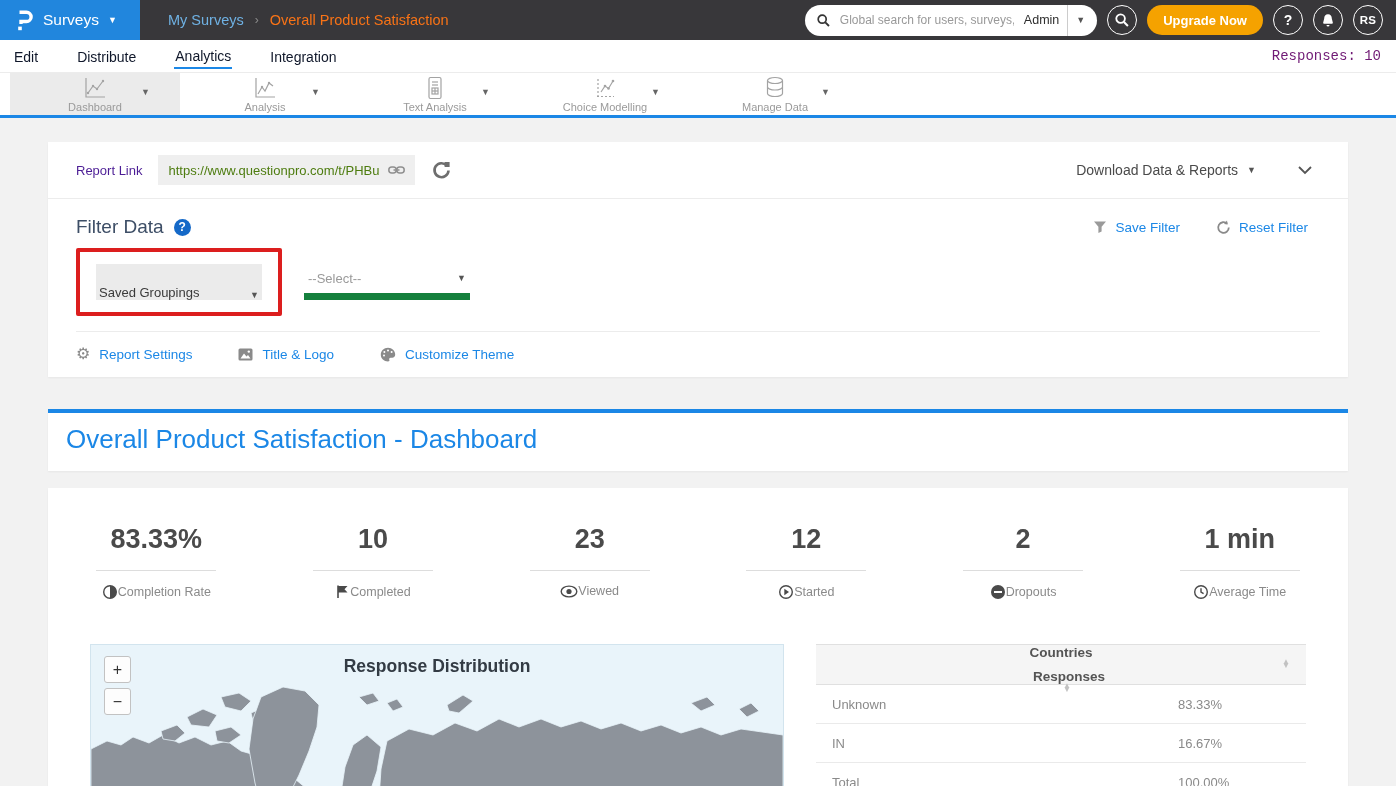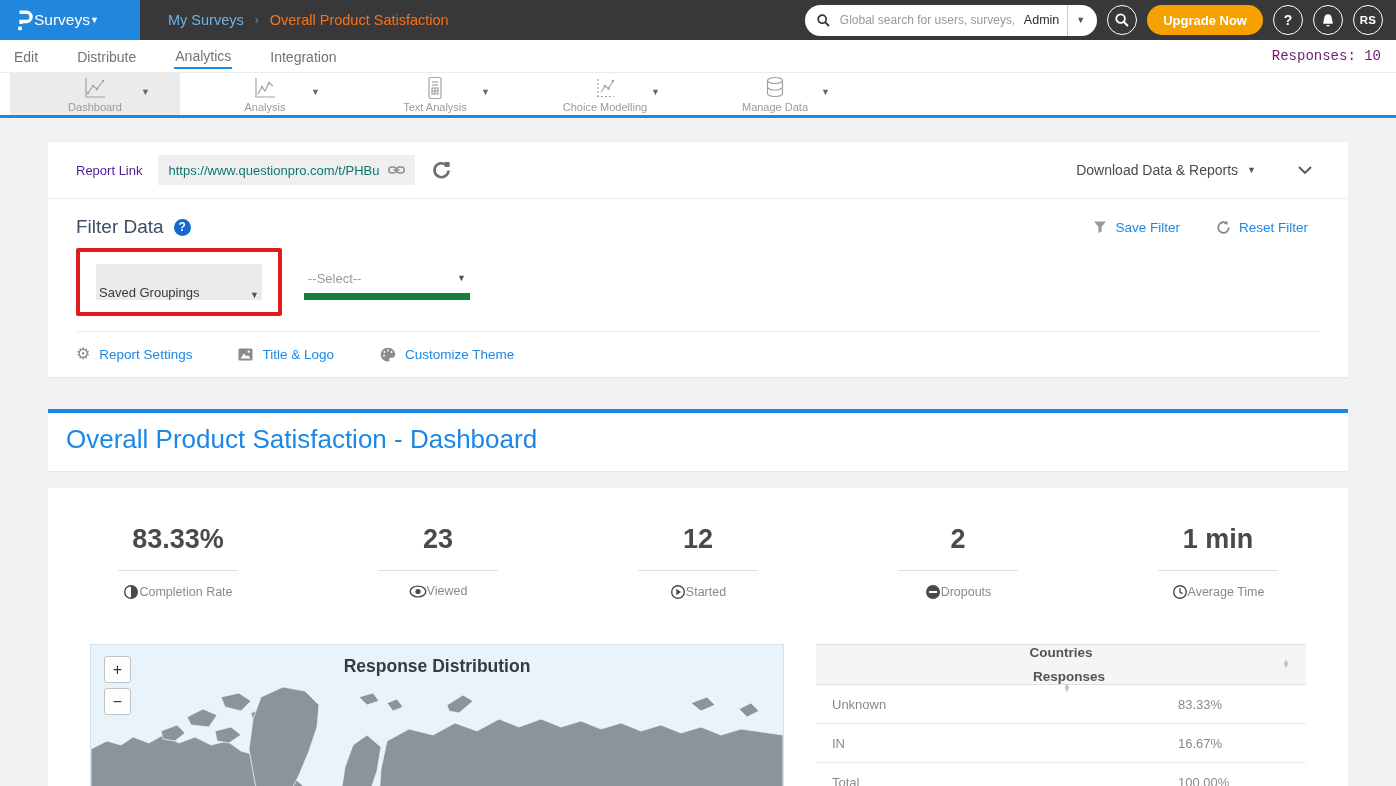--- a/index.html
+++ b/index.html
@@ -4,56 +4,56 @@
 <style>
   * { box-sizing: border-box; }
   html,body { margin:0; padding:0; }
   body {
     width:1396px; height:786px; overflow:hidden;
     font-family:"Liberation Sans", sans-serif;
     background:#f2f2f2; color:#333;
   }
   
   .topbar { height:40px; background:#38373a; display:flex; align-items:center; }
-  .logo-block { width:140px; height:40px; background:#2186dd; display:flex; align-items:center; padding-left:15px; cursor:pointer; flex:0 0 auto; }
+  .logo-block { width:140px; height:40px; background:#2186dd; display:flex; align-items:center; gap:9px; padding-left:15px; cursor:pointer; flex:0 0 auto; }
   .logo-block .product { color:#fff; font-size:15.5px; }
   .caret { font-size:9px; color:#fff; line-height:1; }
   .caret.dark { color:#555; }
   .breadcrumb { margin-left:28px; font-size:14.5px; display:flex; gap:11px; align-items:center; }
   .bc-link { color:#6fb1e3; cursor:pointer; }
   .bc-sep { color:#8a8a8a; font-size:12px; }
   .bc-current { color:#f97316; }
   .top-right { margin-left:auto; display:flex; align-items:center; gap:10px; padding-right:13px; }
   .search-pill { background:#fff; height:31px; border-radius:16px; display:flex; align-items:center; padding:0 12px 0 12px; gap:8px; }
   .search-pill input { border:none; outline:none; font-size:12px; width:178px; color:#333; font-family:inherit; background:transparent; }
   .search-pill input::placeholder { color:#999; }
   .admin { font-size:12.5px; color:#2e2e2e; }
   .pill-divider { width:1px; height:31px; background:#ccc; }
   .circle-btn { width:30px; height:30px; border-radius:50%; border:1.7px solid #fff; display:flex; align-items:center; justify-content:center; color:#fff; cursor:pointer; flex:0 0 auto; }
   .help-q { font-size:14px; font-weight:bold; color:#fff; }
   .upgrade { height:30px; border-radius:15px; background:#f5a200; color:#fff; font-weight:bold; font-size:13px; display:flex; align-items:center; padding:0 16px; cursor:pointer; }
   .avatar-txt { font-size:11.5px; font-weight:bold; letter-spacing:.3px; }
   
   .subnav { height:33px; background:#fff; display:flex; align-items:center; padding:0 13px; border-bottom:1px solid #ececec; }
-  .subnav-item { color:#737373; font-size:14px; margin-right:37px; padding:5px 1px 3px; cursor:pointer; }
+  .subnav-item { color:#0f172a; font-size:14px; margin-right:37px; padding:5px 1px 3px; cursor:pointer; }
   .subnav-item.active { border-bottom:2px solid #1b87e6; }
   .responses { margin-left:auto; color:#701a75; font-size:14px; padding-right:2px;font-family:Liberation Mono, monospace; }
   
   .tabstrip { height:45px; background:#fff; border-bottom:3px solid #1b87e6; display:flex; padding-left:10px; }
   .tab { width:170px; display:flex; flex-direction:column; align-items:center; justify-content:center; position:relative; cursor:pointer; }
   .tab.active { background:#ebebeb; }
   .tab-label { font-size:11px; color:#9a9a9a; margin-top:0px; }
   .tab-caret { position:absolute; right:30px; top:14px; color:#666; font-size:9px; }
   
   .content { padding:24px 48px 0; }
   .panel { background:#fff; box-shadow:0 1px 2px rgba(0,0,0,.05); }
   .report-row { display:flex; align-items:center; height:57px; padding:0 28px; border-bottom:1px solid #ececec; }
   .report-label { font-size:13px; color:#4c1d95; }
   .url-group { margin-left:16px; background:#efefef; height:30px; display:flex; align-items:center; padding:0 10px; gap:9px; cursor:pointer; }
-  .url-text { font-size:13px; color:#0f766e; max-width:240px; white-space:nowrap; overflow:hidden; }
+  .url-text { font-size:13px; color:#4d7c0f; max-width:240px; white-space:nowrap; overflow:hidden; }
   .qr-btn { margin-left:17px; cursor:pointer; display:flex; }
   .download-group { margin-left:auto; display:flex; align-items:center; gap:9px; color:#4a4a4a; font-size:14px; cursor:pointer; }
   .panel-chevron { margin-left:42px; margin-right:8px; cursor:pointer; display:flex; }
   .filter-section { padding:17px 28px 0; }
   .filter-head { display:flex; align-items:center; }
   .filter-title { font-size:19px; color:#3d4e66; }
   .help-circle { width:17px; height:17px; border-radius:50%; background:#1569c8; color:#fff; font-size:12px; font-weight:bold; display:flex; align-items:center; justify-content:center; margin-left:10px; cursor:pointer; }
   .filter-actions { margin-left:auto; display:flex; gap:36px; padding-right:12px; }
   .action { display:flex; align-items:center; gap:8px; font-size:13.5px; color:#1b87e6; cursor:pointer; }
   .controls-row { display:flex; align-items:center; margin-top:10px; }
@@ -340,20 +340,33 @@
           <span style="display:flex;">
             <svg width="16" height="16" viewBox="0 0 16 16">
                 <circle cx="8" cy="8" r="6.3" fill="none" stroke="#4a4a4a" stroke-width="1.4"></circle>
                 <path d="M8 1.7 A6.3 6.3 0 0 1 8 14.3 Z" fill="#4a4a4a"></path>
               </svg>
           </span>
           <span>Completion Rate</span>
         </div>
       </div>
 
+      <div class="stat">
+        <div class="stat-value">10</div>
+        <div class="stat-div"></div>
+        <div class="stat-label">
+          <span style="display:flex;">
+            <svg width="15" height="15" viewBox="0 0 15 15">
+                <path d="M3 1.5 V14" stroke="#4a4a4a" stroke-width="1.6"></path>
+                <path d="M3 2 h9.5 l-3 3.2 3 3.2 H3 Z" fill="#4a4a4a"></path>
+              </svg>
+          </span>
+          <span>Completed</span>
+        </div>
+      </div>
 
       <div class="stat">
         <div class="stat-value">23</div>
         <div class="stat-div"></div>
         <div class="stat-label">
           <span style="display:flex;">
             <svg width="18" height="13" viewBox="0 0 18 13">
                 <ellipse cx="9" cy="6.5" rx="7.8" ry="5.4" fill="none" stroke="#4a4a4a" stroke-width="1.4"></ellipse>
                 <circle cx="9" cy="6.5" r="2.6" fill="#4a4a4a"></circle>
               </svg>

